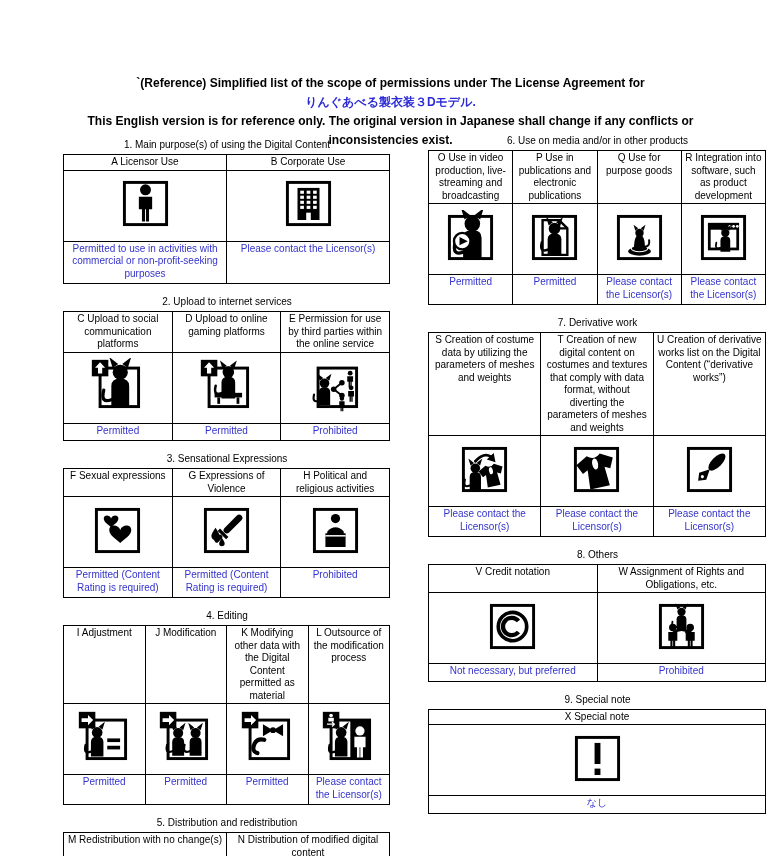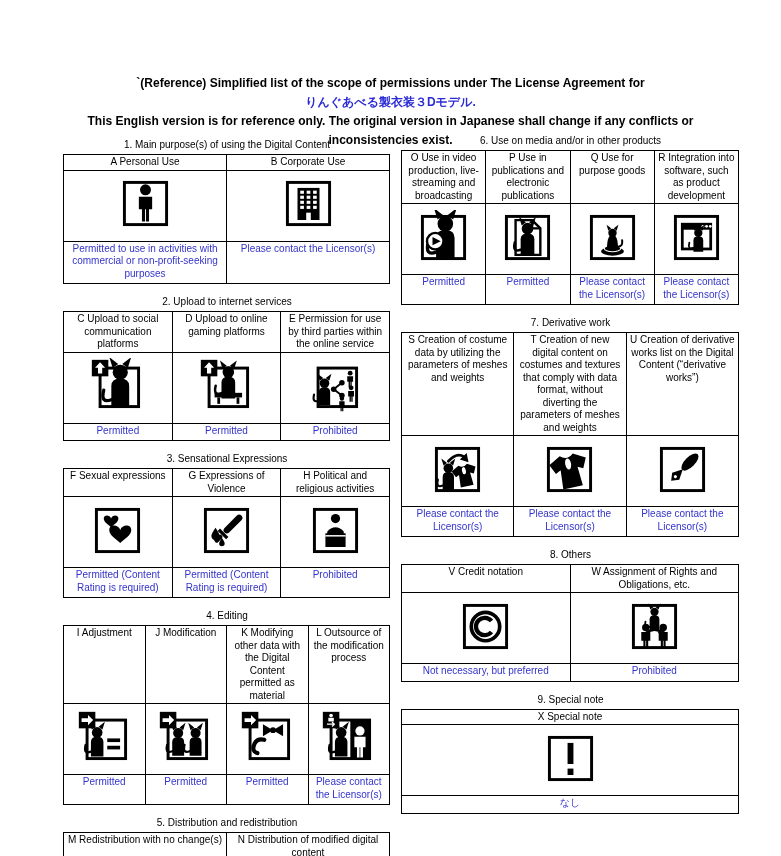--- a/index.html
+++ b/index.html
@@ -12,21 +12,21 @@
 
   .title-block{
     position:absolute;top:46px;left:0;right:0;
     text-align:center;font-weight:bold;font-size:12px;line-height:19px;margin-top:28px;
   }
   .title-block .t2{color:var(--accent);}
   .title-block .t3{max-width:672px;margin:0 auto;}
 
   .col{position:absolute;}
   .col-left{left:63px;top:139px;width:327px;}
-  .col-right{left:401px;top:135px;width:338px;}
+  .col-right{left:428px;top:135px;width:338px;}
 
   .section + .section{margin-top:12px;}
   .section-label{font-size:10px;line-height:12px;margin:0 0 3px 1px;text-align:center;}
 
   table.perm-table{border-collapse:collapse;width:100%;table-layout:fixed;}
   table.perm-table td{border:1px solid #000;text-align:center;}
   td.cell-h{font-size:10px;line-height:12.5px;padding:1px 3px 1px;vertical-align:top;}
   td.cell-i{padding:4px 2px;vertical-align:middle;height:62px;}
   td.cell-s{font-size:10px;line-height:12.5px;padding:1px 4px 3px;vertical-align:top;}
   .iconbox{display:inline-block;line-height:0;}
@@ -41,21 +41,21 @@
     <div class="t1">`(Reference) Simplified list of the scope of permissions under The License Agreement for</div>
     <div class="t2">りんぐあべる製衣装３Dモデル.</div>
     <div class="t3">This English version is for reference only. The original version in Japanese shall change if any conflicts or inconsistencies exist.</div>
   </header>
   <div class="col col-left">
       <div class="section">
         <div class="section-label">1. Main purpose(s) of using the Digital Content</div>
         <table class="perm-table">
           <tbody>
             <tr>
-              <td class="cell-h">A Personal Use</td>
+              <td class="cell-h">A Licensor Use</td>
               <td class="cell-h">B Corporate Use</td>
             </tr>
             <tr>
               <td class="cell-i"><span class="iconbox"><svg viewBox="0 0 60 60" width="55" height="55" aria-hidden="true">
                     <rect x="7" y="7" width="46" height="46" fill="#fff" stroke="#000" stroke-width="3.2"></rect>
                     <g transform="translate(30 32) scale(1.25)" fill="#000">
                       <circle cx="0" cy="-13.5" r="4.8"></circle>
                       <path d="M-5.8 -7.5 h11.6 v11 h-2.7 v10.5 h-2.7 v-10.5 h-0.8 v10.5 h-2.7 v-10.5 h-2.7 Z"></path>
                     </g>
                   </svg></span></td>

